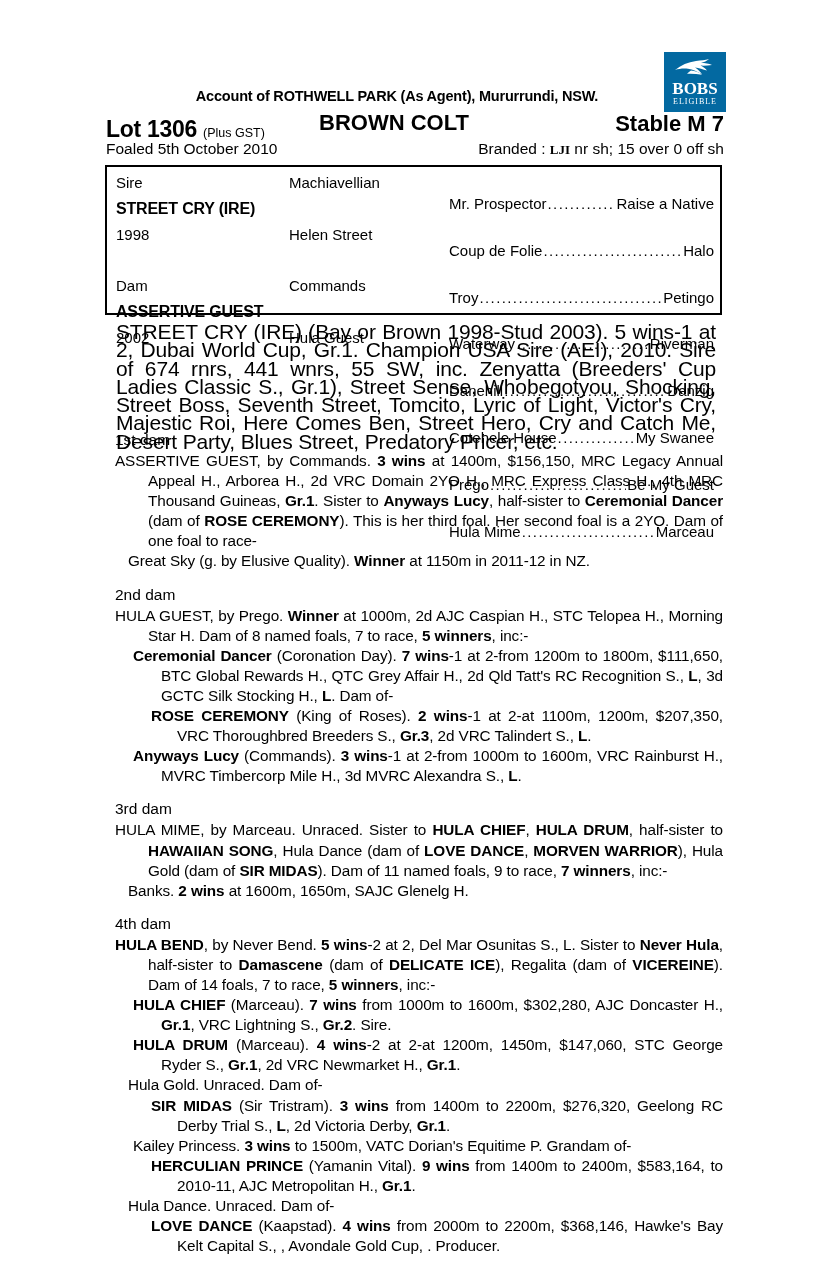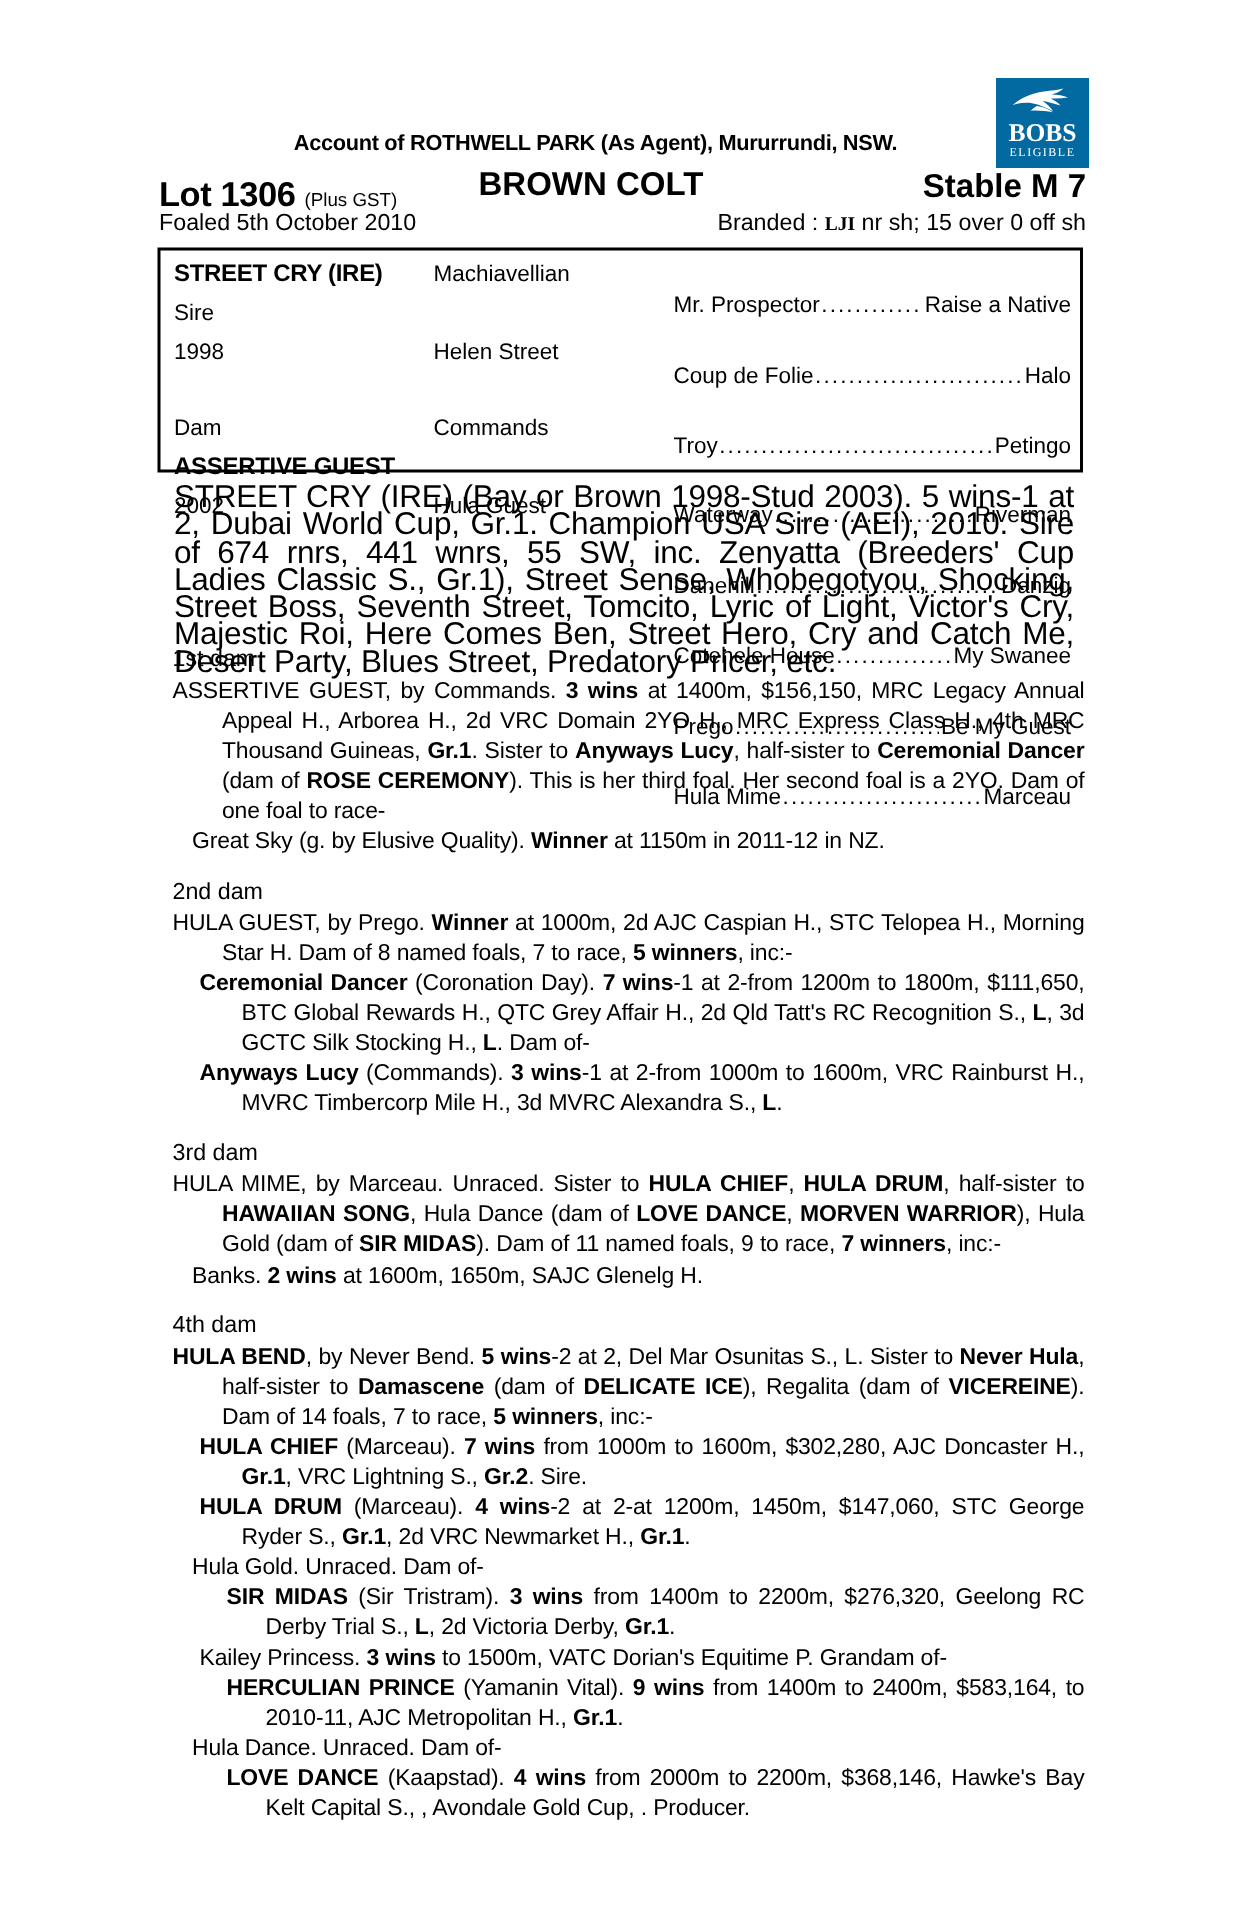--- a/index.html
+++ b/index.html
@@ -291,22 +291,22 @@
 
     <div class="sub-row">
       <div class="foaled">Foaled 5th October 2010</div>
       <div class="branded"><span>Branded : </span><span class="brandmark">LJI</span><span> nr sh; 15 over 0 off sh</span></div>
     </div>
   </div>
 
   <div class="ped">
     <div class="ped-inner">
       <div class="ped-c1">
+        <div class="ped-line">Sire</div>
         <div class="ped-line bold">STREET CRY (IRE)</div>
-        <div class="ped-line">Sire</div>
         <div class="ped-line">1998</div>
         <div class="ped-line blank"></div>
         <div class="ped-line">Dam</div>
         <div class="ped-line bold">ASSERTIVE GUEST</div>
         <div class="ped-line">2002</div>
       </div>
 
       <div class="ped-c2">
         <div class="ped-line">Machiavellian</div>
         <div class="ped-line blank">&nbsp;</div>
@@ -365,20 +365,21 @@
   <div class="sire-blurb">STREET CRY (IRE) (Bay or Brown 1998-Stud 2003). 5 wins-1 at 2, Dubai World Cup, Gr.1. Champion USA Sire (AEI), 2010. Sire of 674 rnrs, 441 wnrs, 55 SW, inc. Zenyatta (Breeders' Cup Ladies Classic S., Gr.1), Street Sense, Whobegotyou, Shocking, Street Boss, Seventh Street, Tomcito, Lyric of Light, Victor's Cry, Majestic Roi, Here Comes Ben, Street Hero, Cry and Catch Me, Desert Party, Blues Street, Predatory Pricer, etc.</div>
 
   <div class="section" id="dam-sections" style="top:430px;">
       <div class="dam-head">1st dam</div>
       <div class="para lvl0">ASSERTIVE GUEST, by Commands. <b>3 wins</b> at 1400m, $156,150, MRC Legacy Annual Appeal H., Arborea H., 2d VRC Domain 2YO H., MRC Express Class H., 4th MRC Thousand Guineas, <b>Gr.1</b>. Sister to <b>Anyways Lucy</b>, half-sister to <b>Ceremonial Dancer</b> (dam of <b>ROSE CEREMONY</b>). This is her third foal. Her second foal is a 2YO. Dam of one foal to race-</div>
       <div class="para lvl0b">Great Sky (g. by Elusive Quality). <b>Winner</b> at 1150m in 2011-12 in NZ.</div>
       <div class="gap"></div>
       <div class="dam-head">2nd dam</div>
       <div class="para lvl0">HULA GUEST, by Prego. <b>Winner</b> at 1000m, 2d AJC Caspian H., STC Telopea H., Morning Star H. Dam of 8 named foals, 7 to race, <b>5 winners</b>, inc:-</div>
       <div class="para lvl1"><b>Ceremonial Dancer</b> (Coronation Day). <b>7 wins</b>-1 at 2-from 1200m to 1800m, $111,650, BTC Global Rewards H., QTC Grey Affair H., 2d Qld Tatt's RC Recognition S., <b>L</b>, 3d GCTC Silk Stocking H., <b>L</b>. Dam of-</div>
+      <div class="para lvl2"><b>ROSE CEREMONY</b> (King of Roses). <b>2 wins</b>-1 at 2-at 1100m, 1200m, $207,350, VRC Thoroughbred Breeders S., <b>Gr.3</b>, 2d VRC Talindert S., <b>L</b>.</div>
       <div class="para lvl1"><b>Anyways Lucy</b> (Commands). <b>3 wins</b>-1 at 2-from 1000m to 1600m, VRC Rainburst H., MVRC Timbercorp Mile H., 3d MVRC Alexandra S., <b>L</b>.</div>
       <div class="gap"></div>
       <div class="dam-head">3rd dam</div>
       <div class="para lvl0">HULA MIME, by Marceau. Unraced. Sister to <b>HULA CHIEF</b>, <b>HULA DRUM</b>, half-sister to <b>HAWAIIAN SONG</b>, Hula Dance (dam of <b>LOVE DANCE</b>, <b>MORVEN WARRIOR</b>), Hula Gold (dam of <b>SIR MIDAS</b>). Dam of 11 named foals, 9 to race, <b>7 winners</b>, inc:-</div>
       <div class="para lvl0b">Banks. <b>2 wins</b> at 1600m, 1650m, SAJC Glenelg H.</div>
       <div class="gap"></div>
       <div class="dam-head">4th dam</div>
       <div class="para lvl0"><b>HULA BEND</b>, by Never Bend. <b>5 wins</b>-2 at 2, Del Mar Osunitas S., L. Sister to <b>Never Hula</b>, half-sister to <b>Damascene</b> (dam of <b>DELICATE ICE</b>), Regalita (dam of <b>VICEREINE</b>). Dam of 14 foals, 7 to race, <b>5 winners</b>, inc:-</div>
       <div class="para lvl1"><b>HULA CHIEF</b> (Marceau). <b>7 wins</b> from 1000m to 1600m, $302,280, AJC Doncaster H., <b>Gr.1</b>, VRC Lightning S., <b>Gr.2</b>. Sire.</div>
       <div class="para lvl1"><b>HULA DRUM</b> (Marceau). <b>4 wins</b>-2 at 2-at 1200m, 1450m, $147,060, STC George Ryder S., <b>Gr.1</b>, 2d VRC Newmarket H., <b>Gr.1</b>.</div>

